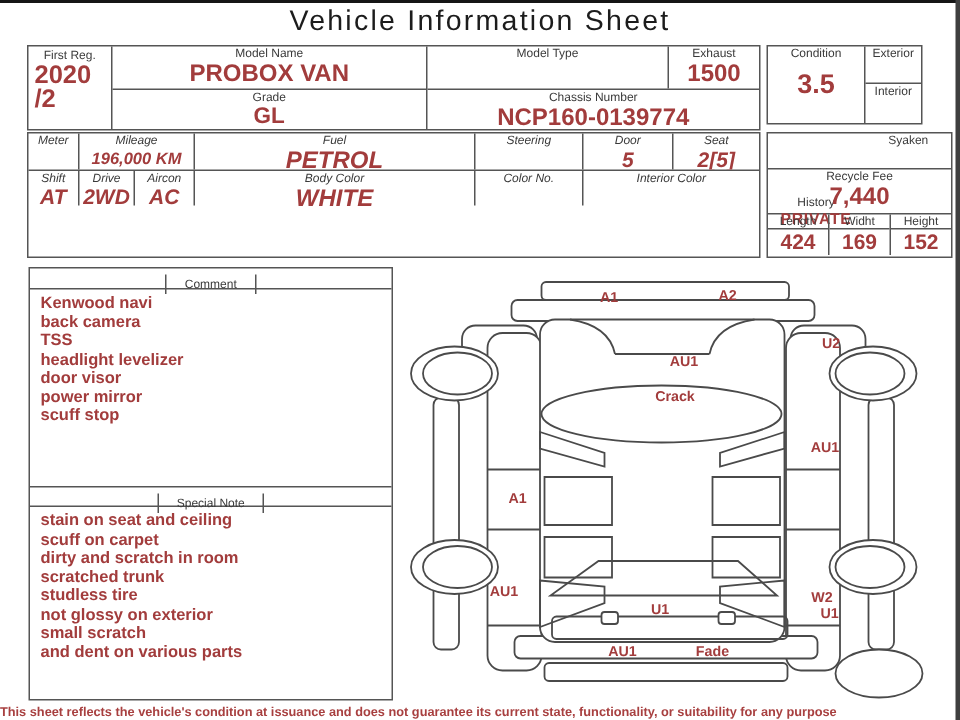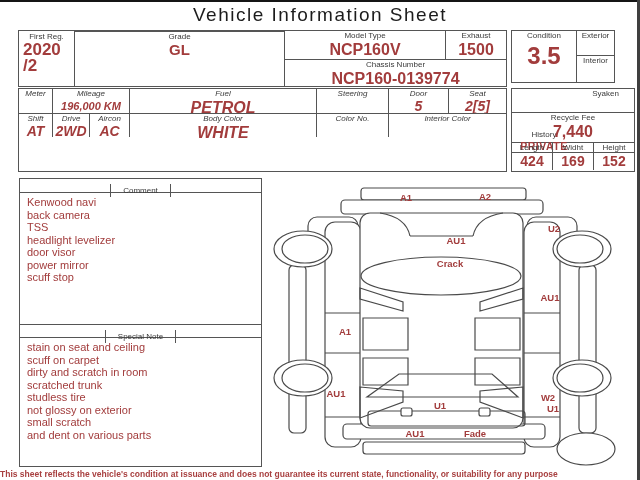--- a/index.html
+++ b/index.html
@@ -33,21 +33,21 @@
   .t1row-bot { height:27px; border-top:1px solid #555; }
   .cell-mt { width:161px; border-right:1px solid #555; }
   .cell-ex { width:60px; }
   .v16 { font-size:16px; line-height:17px; }
   .v15 { font-size:15px; line-height:16px; }
 
   
   #p1 { left:511px; top:30px; width:104px; height:53px;padding-left:32px; }
   .p1cond { position:absolute; left:0; top:0; width:65px; height:51px; border-right:1px solid #555; }
   .p1ext { position:absolute; left:65px; top:0; right:0; height:51px; }
-  .v18 { font-size:24px; line-height:30px; }
+  .v18 { font-size:18px; line-height:30px; }
   .blank15 { height:15px; border-bottom:1px solid #555; }
 
   
   #t2 { left:18px; top:88px; width:489px; height:84px;font-style:italic; }
   .frow { display:flex; height:24px; }
   .frow + .frow { border-top:1px solid #555; }
   .fc { height:100%; }
   .bdr { border-right:1px solid #555; }
   .v14 { font-size:14px; line-height:14px; }
   .v11 { font-size:11px; line-height:14px; }
@@ -65,21 +65,21 @@
   .dimc { width:41px; }
   .dimc .lbl { border-bottom:1px solid #555; }
   .dimv { font-size:14px; line-height:16px; }
 
   
   #notes { left:19px; top:178px; width:243px; height:289px; }
   .nhead { height:14px; border-bottom:1px solid #555; text-align:center; }
   .nhead span { display:inline-block; border-left:1px solid #555; border-right:1px solid #555; padding:0 12px; font-size:8px; line-height:13px; height:13px; color:#3a3a3a; }
   .nhead2 { border-top:1px solid #555; }
   .nbody { padding:3px 7px; }
-  .nline { font-size:11px; line-height:12.5px; color:#a23c3c; font-weight:normal; white-space:nowrap; }
+  .nline { font-size:11px; line-height:12.5px; color:#a23c3c; font-weight:bold; white-space:nowrap; }
   .cbody { height:131px; }
 
   
   #diagram { position:absolute; left:268px; top:180px; width:372px; height:290px; }
   #diagram * { vector-effect: non-scaling-stroke; }
   svg text { font-family:"Liberation Sans", sans-serif; font-size:9.5px; font-weight:bold; fill:#a23c3c; text-anchor:middle; }
 
   
   .footer {
     position:absolute; left:0; top:469px; width:640px; 
@@ -94,30 +94,33 @@
 
 <div class="title">Vehicle Information Sheet</div>
 
 <div class="box" id="t1">
   <div class="t1col1">
     <div class="lbl">First Reg.</div>
     <div class="val t1val-big">2020</div>
     <div class="val t1val-big">/2</div>
   </div>
   <div class="t1col2">
+    <div style="height:28px;">
+      <div class="lbl">Model Name</div>
+      <div class="val v16">PROBOX VAN</div>
+    </div>
     <div class="t1row-bot">
       <div class="lbl">Grade</div>
       <div class="val v15">GL</div>
     </div>
   </div>
   <div class="t1col3">
     <div class="t1row-top">
       <div class="cell-mt">
         <div class="lbl">Model Type</div>
-        <div class="val v16">NCP160V</div>
       </div>
       <div class="cell-ex">
         <div class="lbl">Exhaust</div>
         <div class="val v16">1500</div>
       </div>
     </div>
     <div class="t1row-bot">
       <div class="lbl">Chassis Number</div>
       <div class="val v16">NCP160-0139774</div>
     </div>

